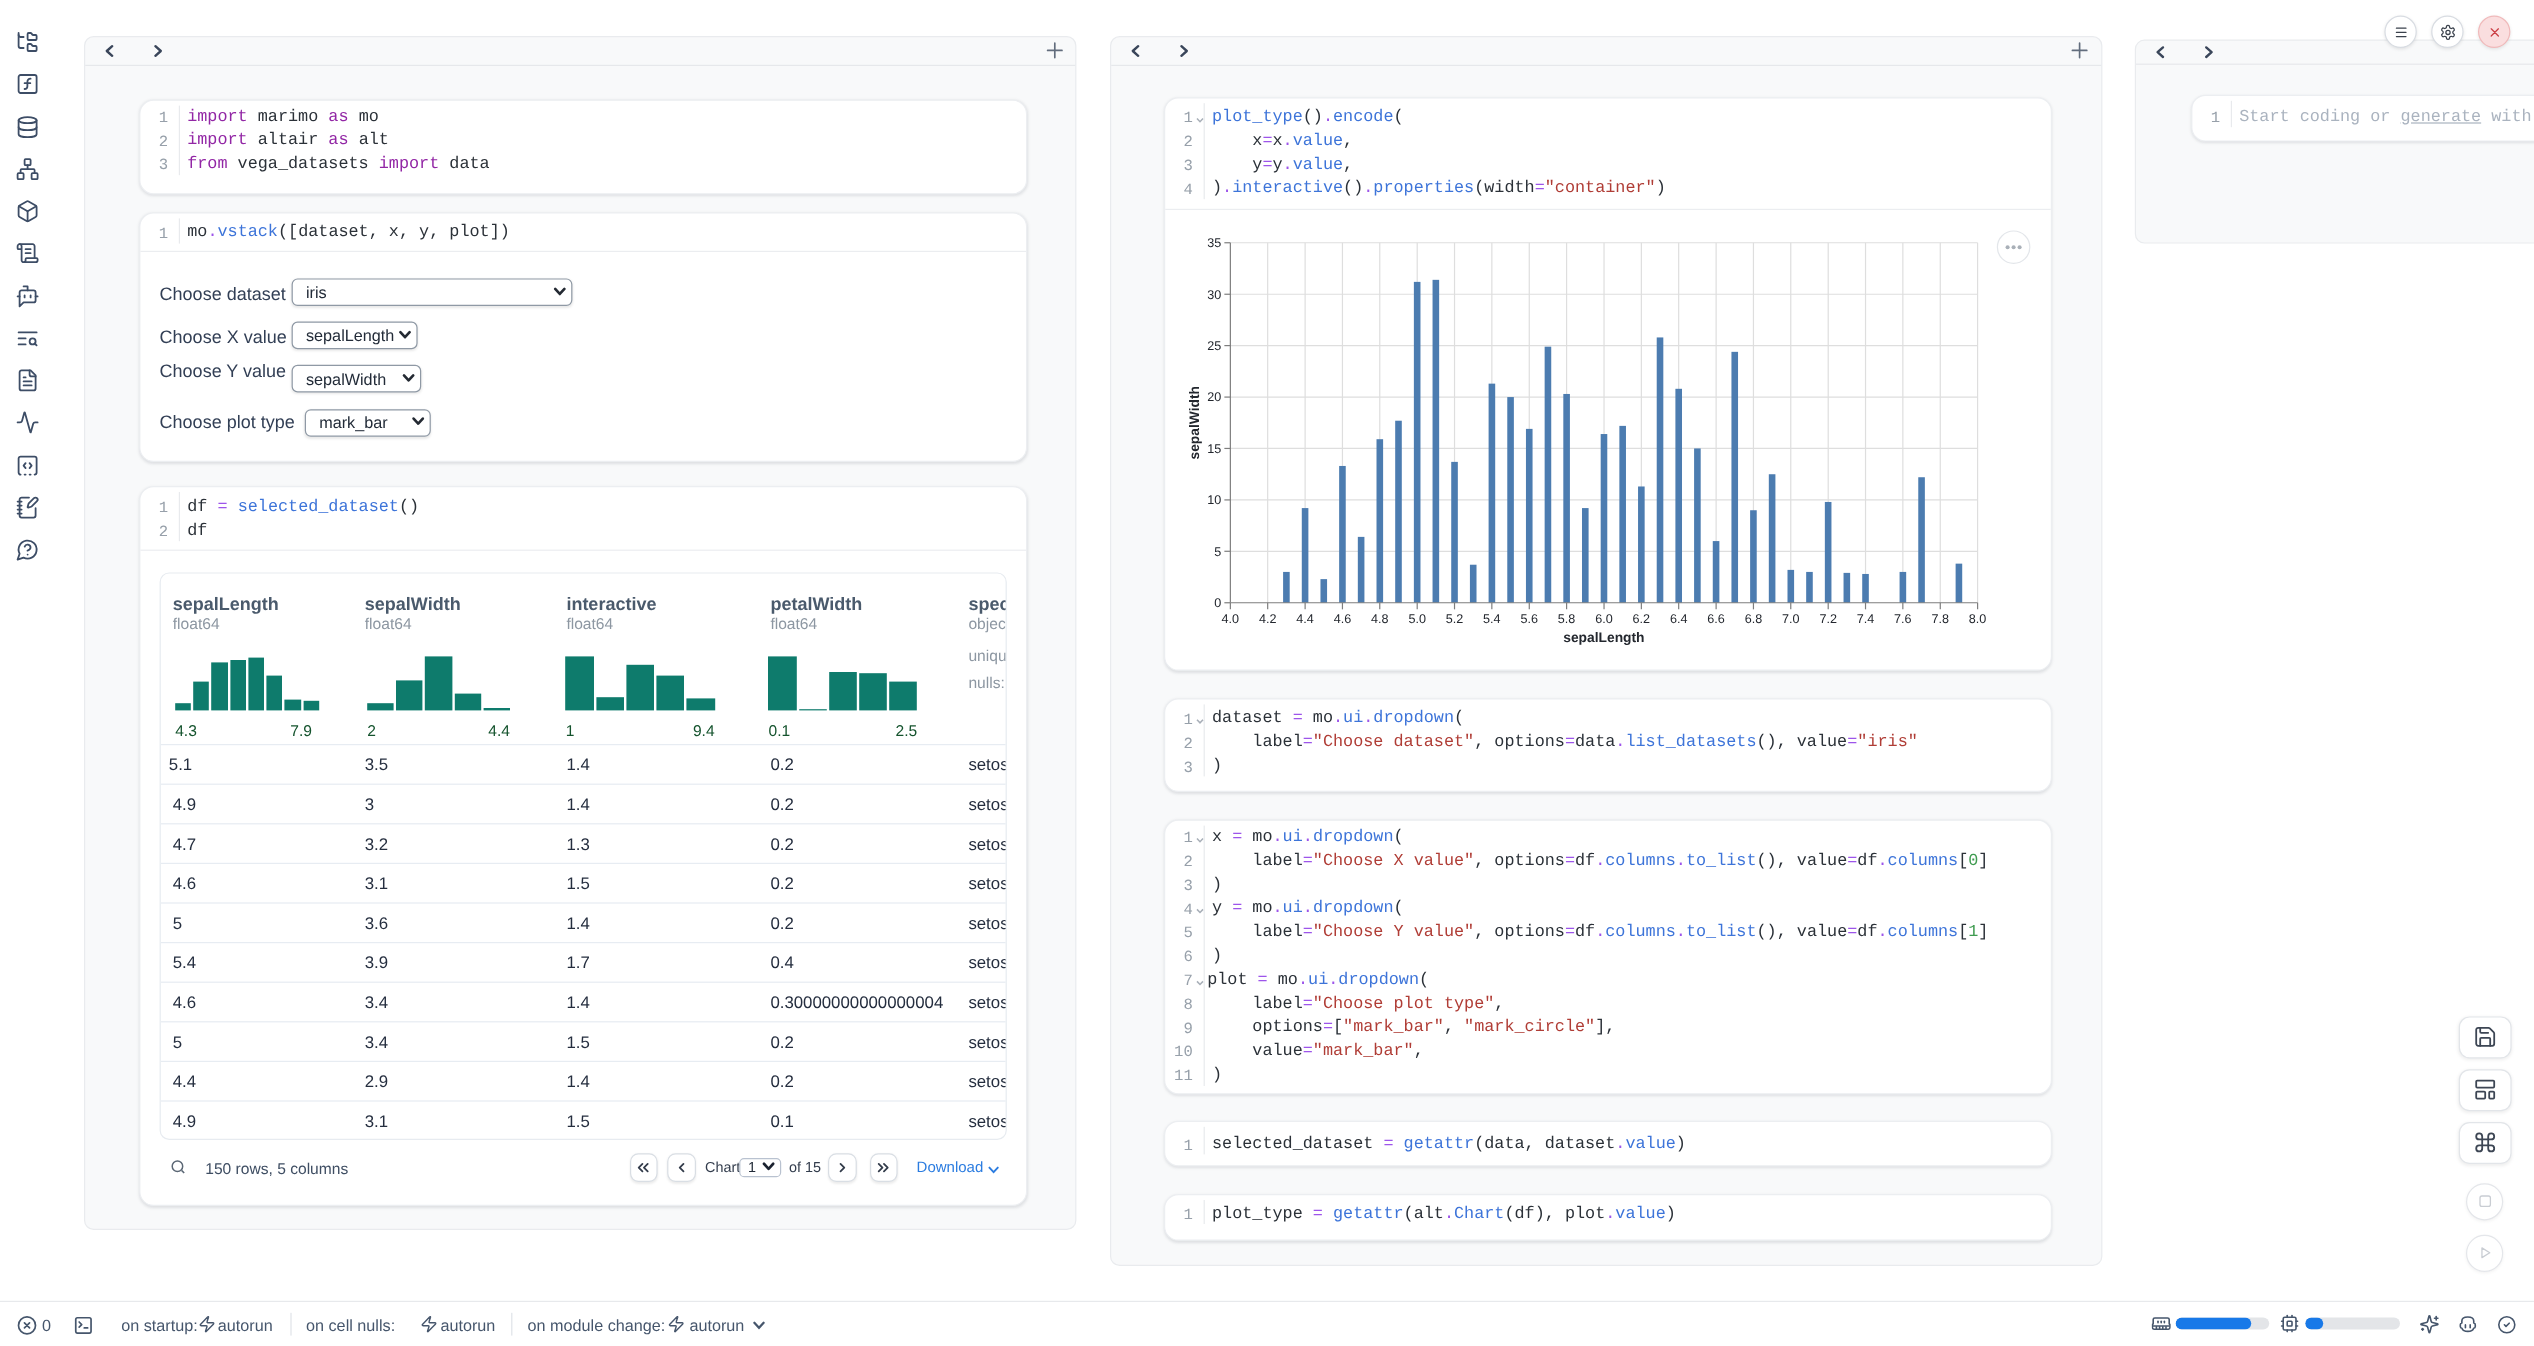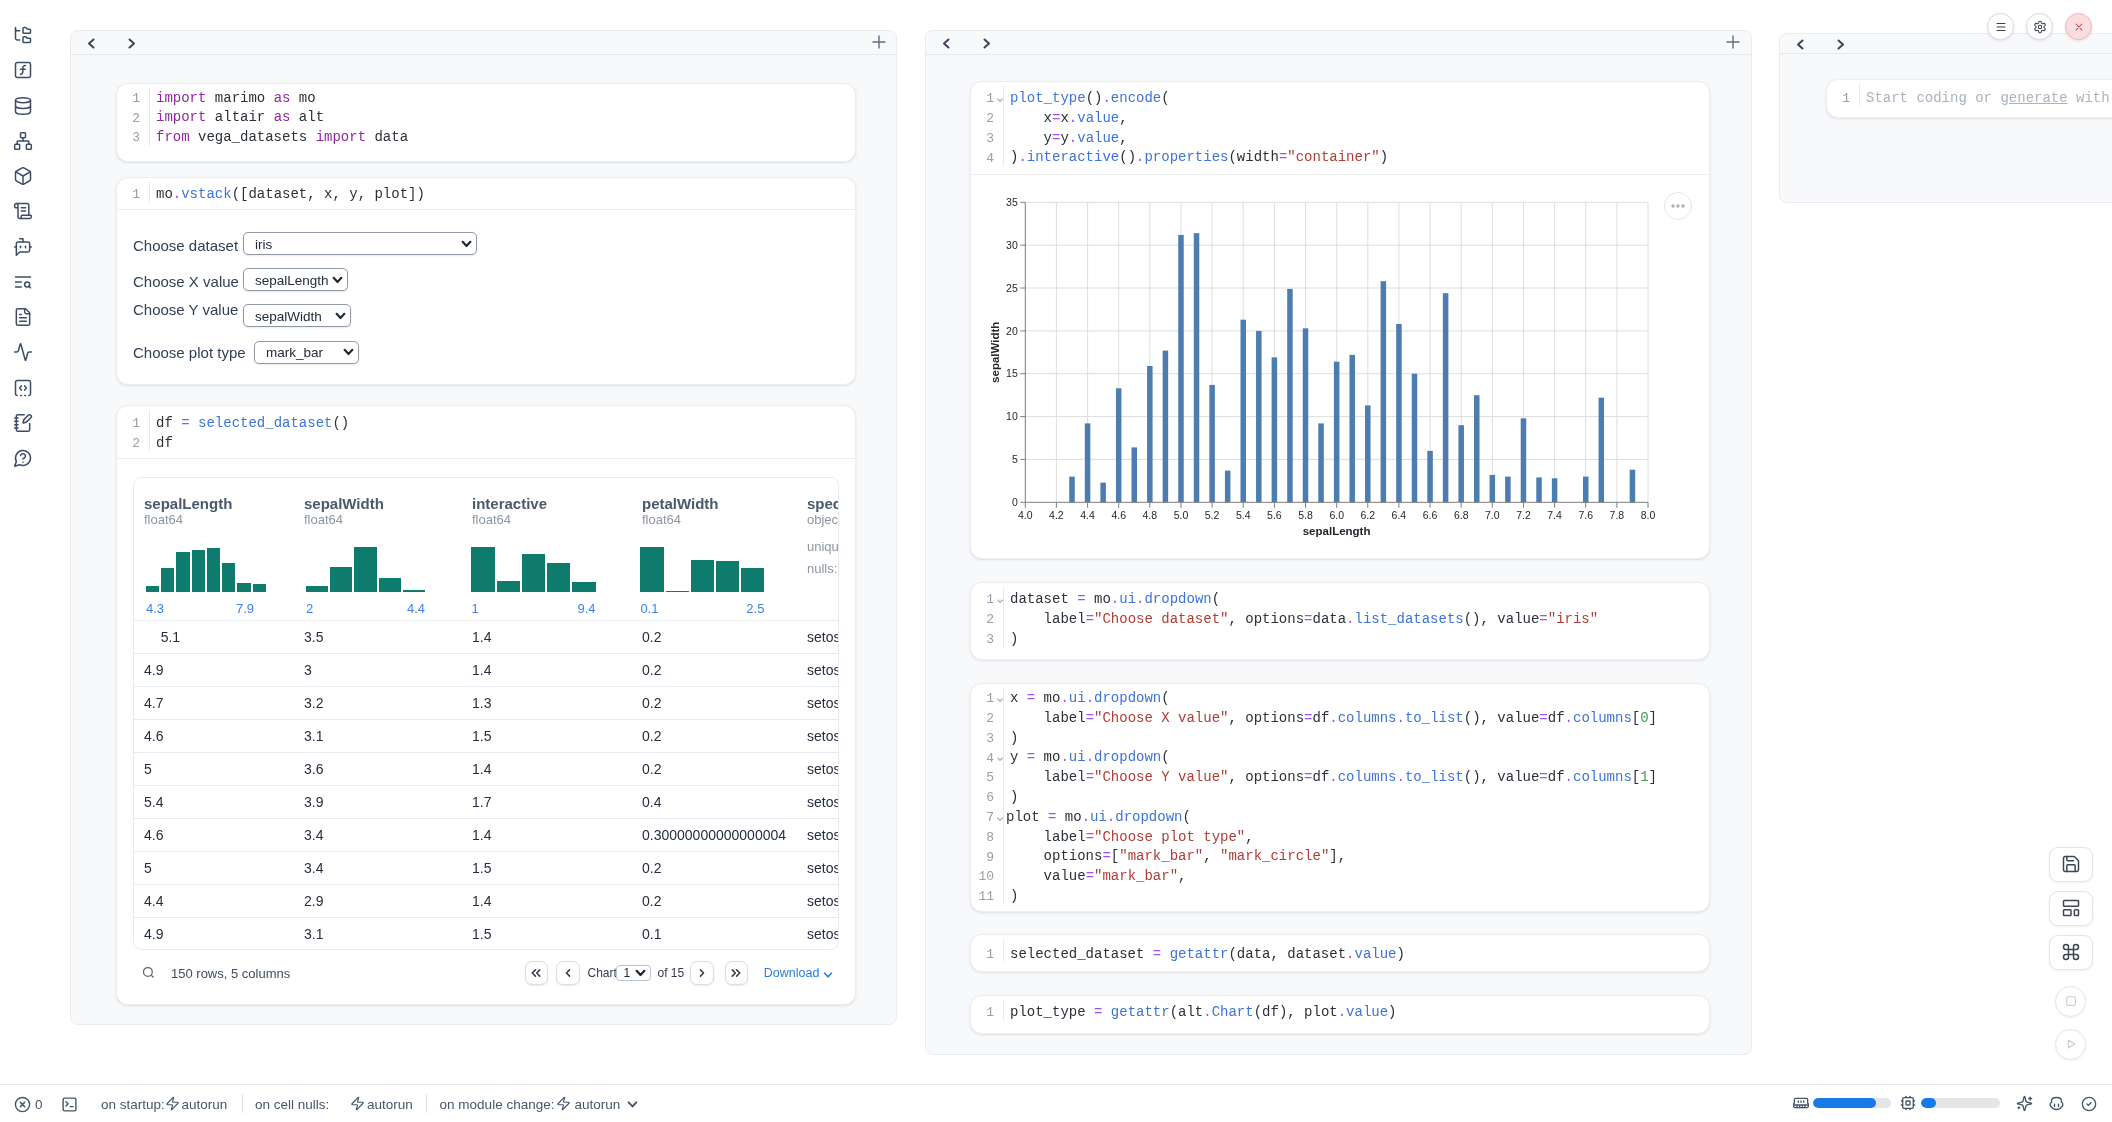--- a/index.html
+++ b/index.html
@@ -15,21 +15,21 @@
 .lbl{position:absolute;font:15px "Liberation Sans",sans-serif;color:#323f55}
 .sel{position:absolute;background:#fff;border:1px solid #8f99a5;border-radius:5px;
 box-shadow:0 1px 2px rgba(0,0,0,.09);font:15px "Liberation Sans",sans-serif;color:#222b38}
 .sel span{position:absolute;top:50%;transform:translateY(-50%)}
 .selchev{position:absolute;right:4px;top:50%;transform:translateY(-50%)}
 .thead{font:bold 15px "Liberation Sans",sans-serif;color:#4a5a6c;position:absolute;white-space:nowrap}
 .tsub{font:13px "Liberation Sans",sans-serif;color:#8d97a2;position:absolute;white-space:nowrap}
 .tcell{font:14px "Liberation Sans",sans-serif;color:#252e3f;position:absolute;white-space:nowrap}
 .hist{position:absolute;display:flex;align-items:flex-end;gap:2px}
 .hist div{background:#0e7b6c;flex:1}
-.hlab{position:absolute;font:13px "Liberation Sans",sans-serif;color:#3b82f6}
+.hlab{position:absolute;font:13px "Liberation Sans",sans-serif;color:#14532d}
 .pgbtn{position:absolute;width:21px;height:22px;background:#fff;border:1px solid #d9dee4;
 border-radius:5px;box-shadow:0 1px 2px rgba(0,0,0,.08)}
 .pgbtn svg{position:absolute;left:50%;top:50%;transform:translate(-50%,-50%)}
 .sb{position:absolute;font:13.5px "Liberation Sans",sans-serif;color:#46566c;white-space:pre}
 .circbtn{position:absolute;width:27px;height:27px;border-radius:50%;background:#fff;
 border:1px solid #d8dce2;box-shadow:0 1px 3px rgba(0,0,0,.1)}
 .circbtn svg{position:absolute;left:50%;top:50%;transform:translate(-50%,-50%)}
 .fab{position:absolute;width:44px;height:35px;background:#fff;border:1px solid #e2e5e9;
 border-radius:9px;box-shadow:0 1px 3px rgba(0,0,0,.07)}
 .fab svg{position:absolute;left:50%;top:50%;transform:translate(-50%,-50%)}
@@ -191,21 +191,21 @@
       <div style="height:5.6px"></div>
       <div style="height:23.5px"></div>
       <div style="height:39.9px"></div>
       <div style="height:41.4px"></div>
       <div style="height:43.7px"></div>
       <div style="height:28.2px"></div>
       <div style="height:8.5px"></div>
       <div style="height:7.5px"></div>
     </div>
     <div class="hlab" style="left:12.3px;top:123px">4.3</div>
-    <div class="hlab" style="left:102.3px;top:123px;width:30px;text-align:left">7.9</div>
+    <div class="hlab" style="left:102.3px;top:123px;width:30px;text-align:center">7.9</div>
     <div class="hist" style="left:172.3px;top:66px;width:119px;height:47.6px">
       <div style="height:6.1px"></div>
       <div style="height:24.4px"></div>
       <div style="height:44.6px"></div>
       <div style="height:14.1px"></div>
       <div style="height:1.9px"></div>
     </div>
     <div class="hlab" style="left:172.3px;top:123px">2</div>
     <div class="hlab" style="left:261.3px;top:123px;width:30px;text-align:right">4.4</div>
     <div class="hist" style="left:337.8px;top:66px;width:124px;height:47.6px">
@@ -222,21 +222,21 @@
       <div style="height:0.9px"></div>
       <div style="height:32.0px"></div>
       <div style="height:31.0px"></div>
       <div style="height:23.5px"></div>
     </div>
     <div class="hlab" style="left:506.7px;top:123px">0.1</div>
     <div class="hlab" style="left:600.7px;top:123px;width:30px;text-align:right">2.5</div>
     <div class="tsub" style="left:673.3px;top:61px">unique: 3</div>
     <div class="tsub" style="left:673.3px;top:83px">nulls: 0</div>
     <div class="abs" style="left:0;top:142.4px;width:706.3px;height:1px;background:#e7ecf2"></div>
-    <div class="tcell" style="left:27px;top:151.4px">5.1</div>
+    <div class="tcell" style="left:7px;top:151.4px">5.1</div>
     <div class="tcell" style="left:170.3px;top:151.4px">3.5</div>
     <div class="tcell" style="left:338.3px;top:151.4px">1.4</div>
     <div class="tcell" style="left:508.3px;top:151.4px">0.2</div>
     <div class="tcell" style="left:673.3px;top:151.4px">setosa</div>
     <div class="abs" style="left:0;top:175.4px;width:706.3px;height:1px;background:#e7ecf2"></div>
     <div class="tcell" style="left:10.300000000000011px;top:184.4px">4.9</div>
     <div class="tcell" style="left:170.3px;top:184.4px">3</div>
     <div class="tcell" style="left:338.3px;top:184.4px">1.4</div>
     <div class="tcell" style="left:508.3px;top:184.4px">0.2</div>
     <div class="tcell" style="left:673.3px;top:184.4px">setosa</div>

